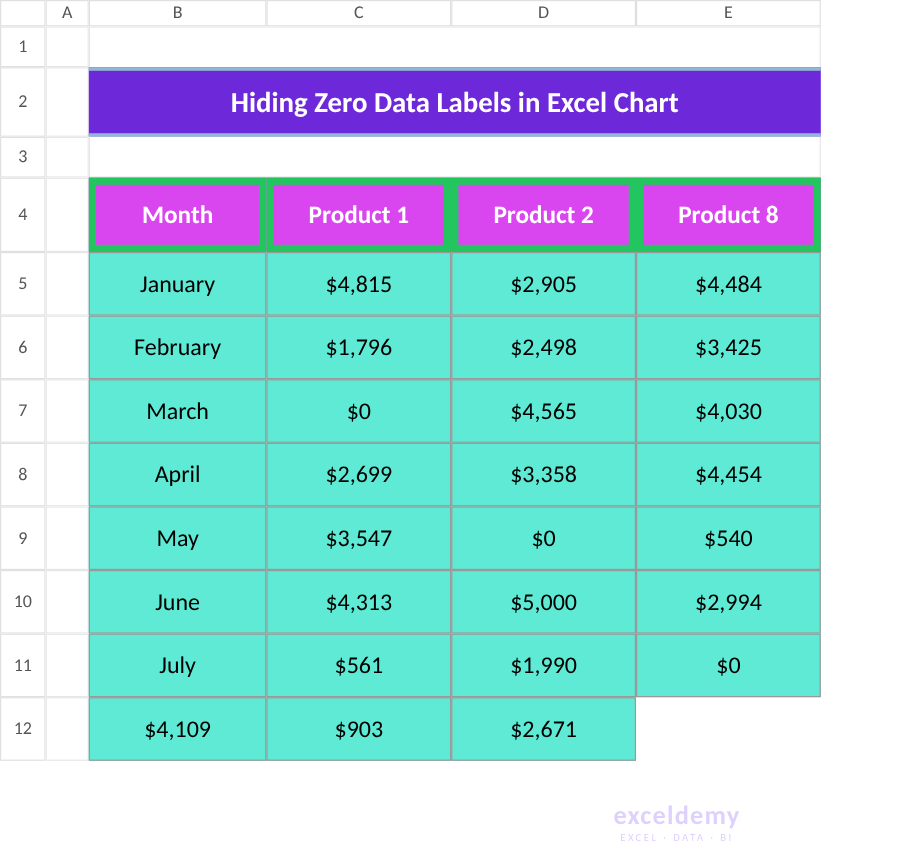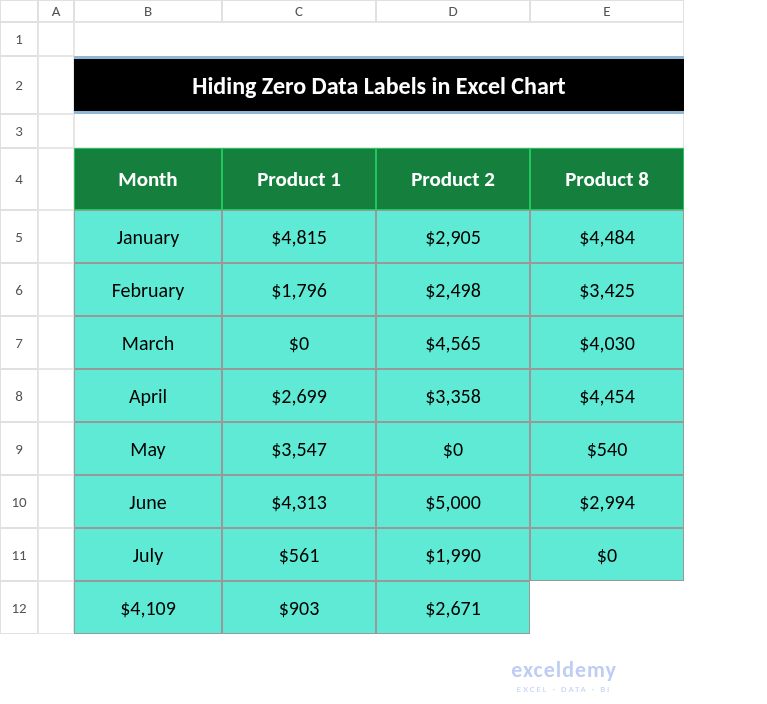--- a/index.html
+++ b/index.html
@@ -29,55 +29,55 @@
     .corner {
       background: #ffffff;
       border: 1px solid #e0e0e0;
     }
     .cell-empty {
       border: 1px solid #e6e6e6;
       background: #ffffff;
     }
     .title-row {
       grid-column: 3 / 7;
-      background: #000000;
+      background: #6d28d9;
       color: #ffffff;
       display: flex;
       align-items: center;
       justify-content: center;
       font-size: 24px;
       font-weight: bold;
       border-top: 3px solid #90b7d4;
       border-bottom: 3px solid #90b7d4;
     }
     .table-header-cell {
-      background: #15803d;
+      background: #d946ef;
       color: #ffffff;
       font-weight: bold;
       font-size: 21px;
       display: flex;
       align-items: center;
       justify-content: center;
-      border: 1px solid #22c55e;
+      border: 6px solid #22c55e;
     }
     .table-data-cell {
       border: 1px solid #999;
       background: #5eead4;
       color: #000;
       font-size: 20px;
       display: flex;
       align-items: center;
       justify-content: center;
     }
     .watermark {
       position: absolute;
       right: 150px;
-      bottom: 10px;
+      bottom: 0;
       opacity: 0.28;
-      color: #1d4ed8;
+      color: #8b5cf6;
       text-align: center;
       pointer-events: none;
     }
     .watermark .brand {
       font-size: 22px;
       font-weight: bold;
       letter-spacing: 1px;
     }
     .watermark .tagline {
       font-size: 9px;

